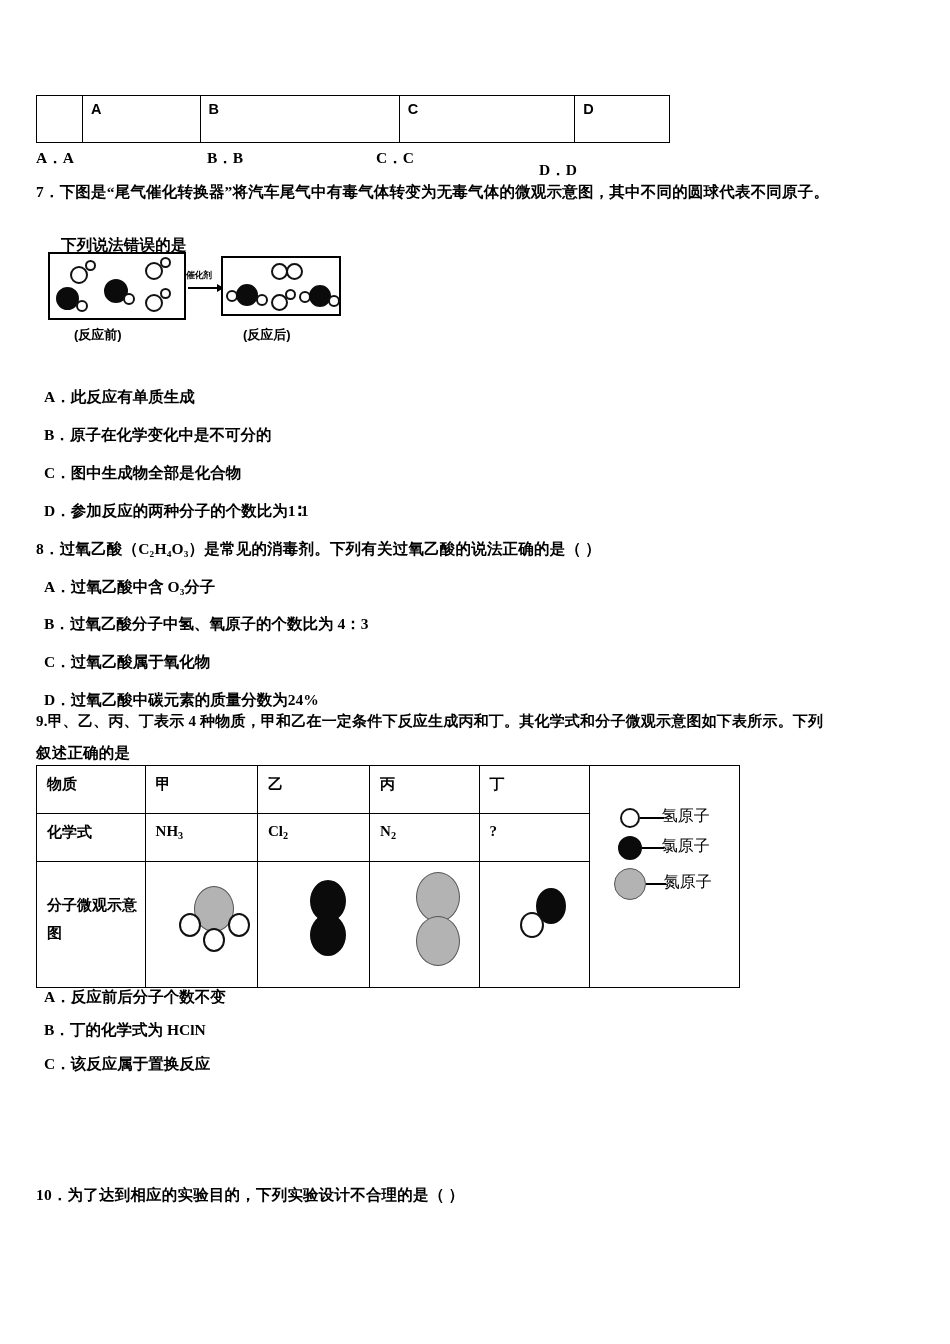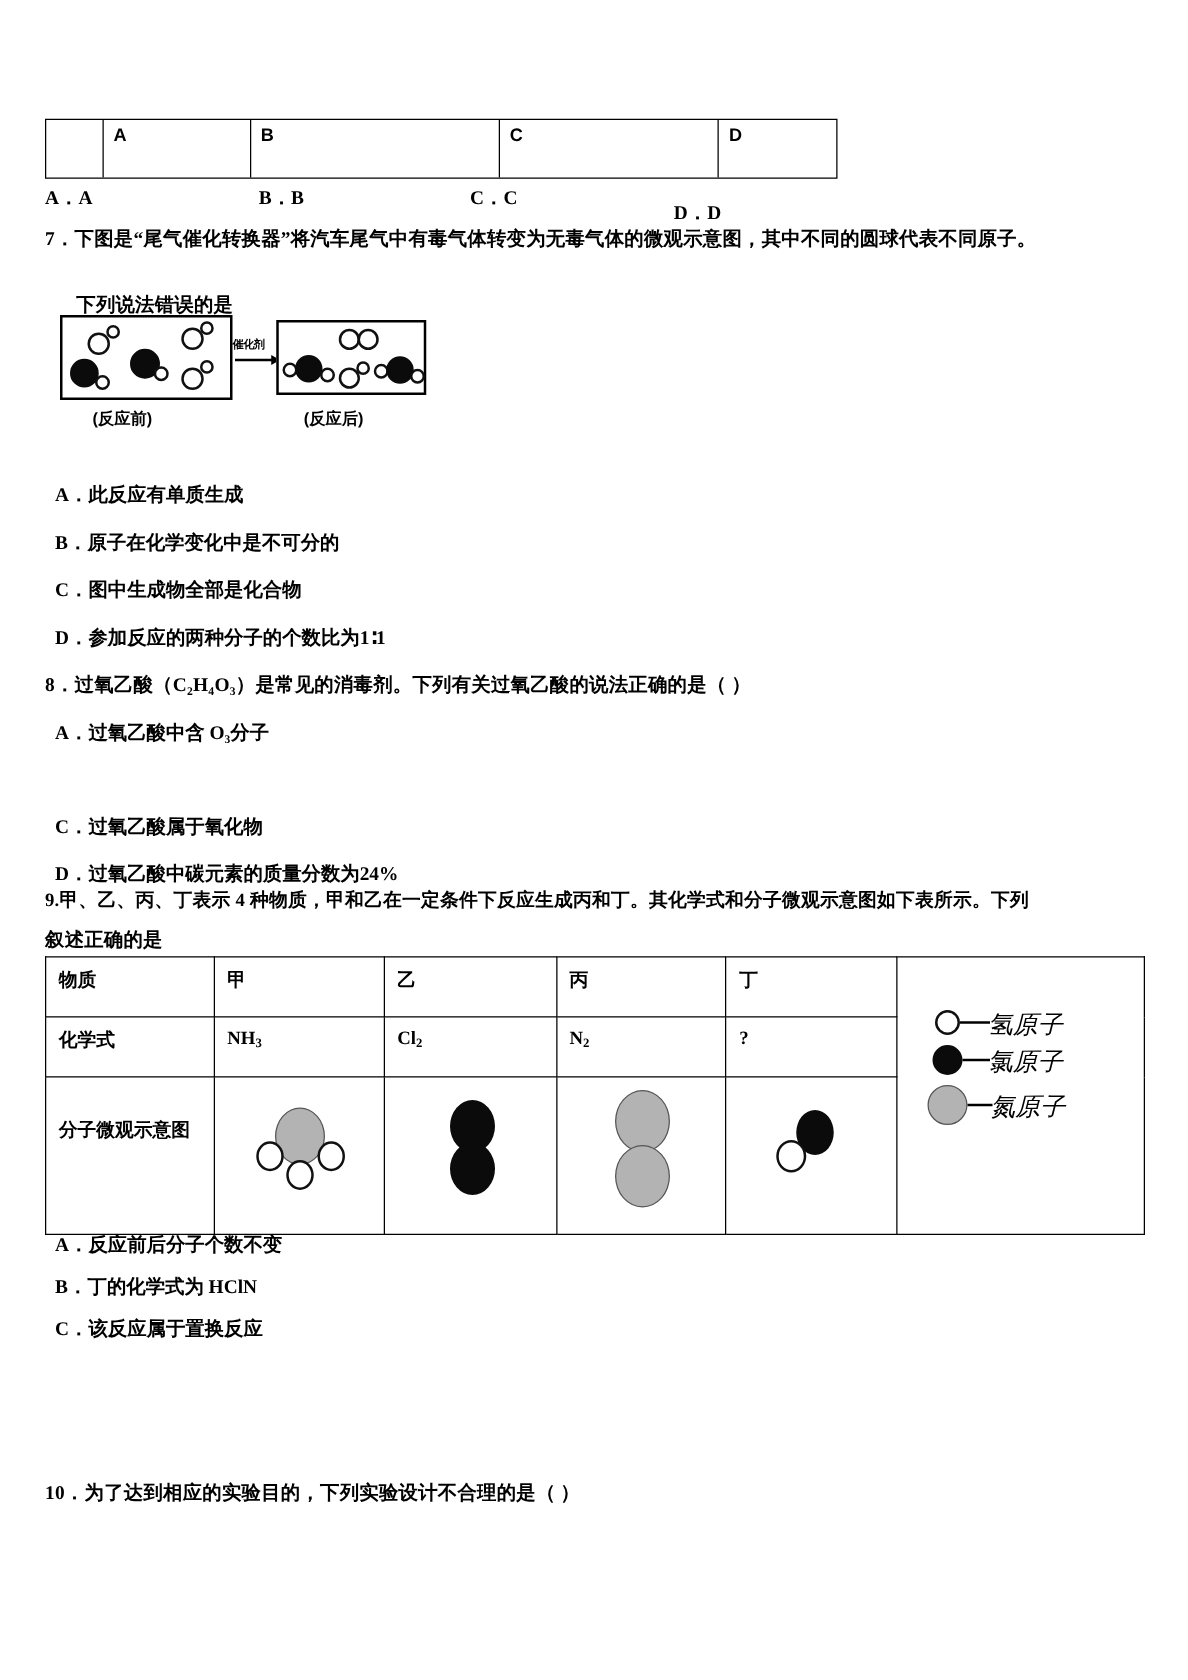--- a/index.html
+++ b/index.html
@@ -149,21 +149,21 @@
     font-family: "Liberation Sans", sans-serif;
   }
   #rx-cap-before { left: 26px;  top: 74px; }
   #rx-cap-after  { left: 195px; top: 74px; }
 
   
   #q9-table {
     position: absolute;
     left: 36px;
     top: 765px;
-    width: 880px;
+    width: 704px;
     height: 222px;
     border-collapse: collapse;
     background: #fff;
     box-sizing: border-box;
   }
   #q9-table td {
     border: 1.6px solid #000;
     vertical-align: top;
     box-sizing: border-box;
     font-size: 15px;
@@ -194,25 +194,24 @@
     border-radius: 50%;
     box-sizing: border-box;
   }
   .leg-line {
     position: absolute;
     height: 1.8px;
     background: #000;
   }
   .leg-text {
     position: absolute;
-    font-size: 20px;
+    font-size: 16px;
     font-weight: normal;
     font-family: "Liberation Sans", sans-serif;
     white-space: nowrap;
-    font-style: italic;
   }
 
   .mol-label-2line {
     position: absolute;
     left: 10px;
     top: 30px;
     font-size: 15px;
     font-weight: bold;
     line-height: 1.85;
   }
@@ -306,20 +305,23 @@
   <div class="opt-line" style="left:44px; top:502px;">
     <span class="opt-label">D．</span><span>参加反应的两种分子的个数比为1∶1</span>
   </div>
 
   <div class="q-line" style="left:36px; top:540px;">
     <span>8．</span><span>过氧乙酸（C₂H₄O₃）是常见的消毒剂。下列有关过氧乙酸的说法正确的是（      ）</span>
   </div>
 
   <div class="opt-line" style="left:44px; top:578px;">
     <span class="opt-label">A．</span><span>过氧乙酸中含 O₃分子</span>
+  </div>
+  <div class="opt-line" style="left:44px; top:615px;">
+    <span class="opt-label">B．</span><span>过氧乙酸分子中氢、氧原子的个数比为 4：3</span>
   </div>
   <div class="opt-line" style="left:44px; top:653px;">
     <span class="opt-label">C．</span><span>过氧乙酸属于氧化物</span>
   </div>
   <div class="opt-line" style="left:44px; top:691px;">
     <span class="opt-label">D．</span><span>过氧乙酸中碳元素的质量分数为24%</span>
   </div>
 
   <div class="q-line" style="left:36px; top:712px; font-size:15px;">
     <span>9.</span><span>甲、乙、丙、丁表示 4 种物质，甲和乙在一定条件下反应生成丙和丁。其化学式和分子微观示意图如下表所示。下列</span>

